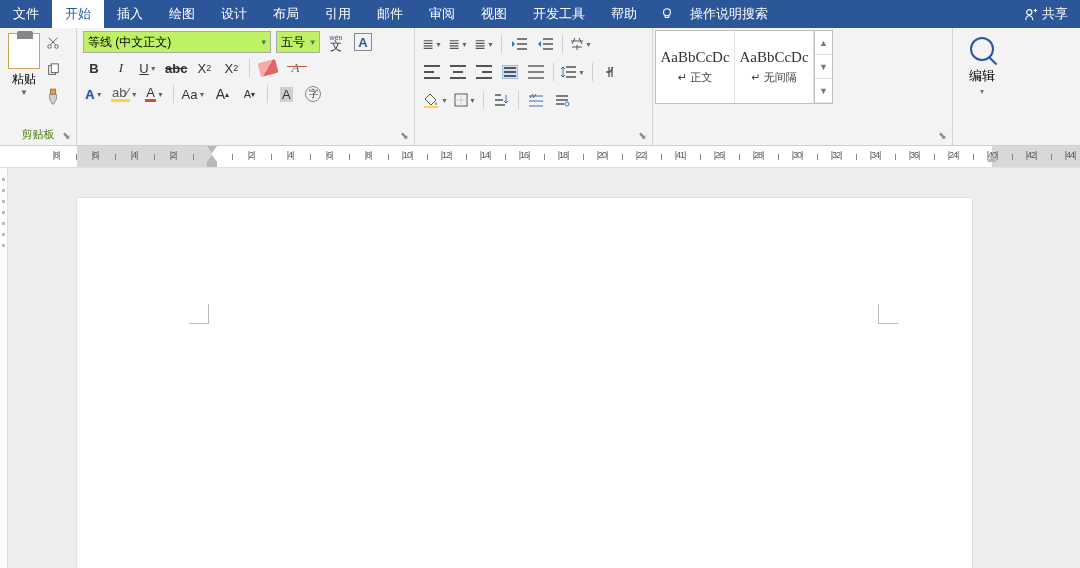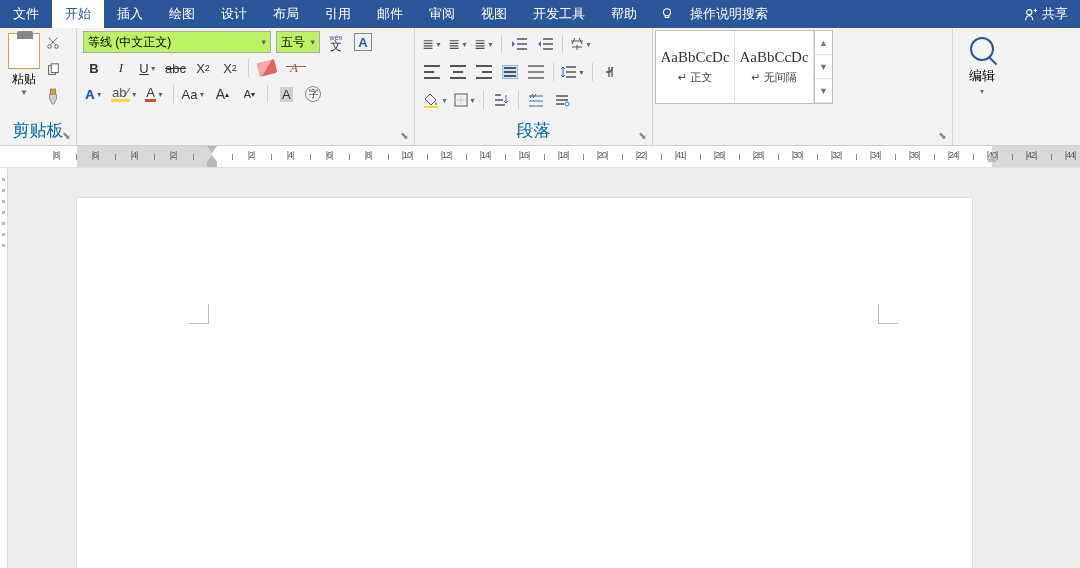--- a/index.html
+++ b/index.html
@@ -11,42 +11,42 @@
 .menubar .tab.active { background: #fff; color: #2b579a; }
 .menubar .help-search { display: flex; align-items: center; padding: 0 10px; gap: 16px; }
 .menubar .spacer { flex: 1; }
 .menubar .share { padding: 0 12px; display: flex; align-items: center; gap: 4px; }
 .lightbulb { width: 14px; height: 14px; }
 
 
 .ribbon { height: 118px; background: #f3f3f3; border-bottom: 1px solid #d0d0d0; display: flex; }
 .group { border-right: 1px solid #d4d4d4; display: flex; flex-direction: column; position: relative; }
 .group-body { flex: 1; padding: 3px 6px 0 6px; display: flex; align-items: flex-start; }
-.group-label { font-size: 17px; color: #0369a1; text-align: center; padding: 2px 0 3px 0; position: relative; }
+.group-label { font-size: 11px; color: #4d7c0f; text-align: center; padding: 2px 0 3px 0; position: relative; }
 .group-launch { position: absolute; right: 3px; bottom: 3px; width: 13px; height: 13px; color: #888; font-size: 10px; display:flex; align-items:center; justify-content:center; }
 
 
 .clip-big { display: flex; flex-direction: column; align-items: center; padding: 2px 2px 0 2px; }
 .clip-icon { width: 32px; height: 36px; background: #fff; border: 1px solid #c9a554; position: relative; margin-bottom: 2px; }
 .clip-icon::before { content: ""; position: absolute; top: -3px; left: 8px; width: 16px; height: 8px; background: #888; border-radius: 2px 2px 0 0; }
 .clip-small-col { display: flex; flex-direction: column; justify-content: space-between; height: 78px; padding: 3px 2px; gap: 6px;}
 .sm-ico { width: 18px; height: 18px; display: flex; align-items: center; justify-content: center; color: #555; }
 
 
 .font-rows { display: flex; flex-direction: column; gap: 4px; }
 .font-row { display: flex; align-items: center; gap: 5px; }
 .combo { background: #bef264; border: 1px solid #ababab; height: 22px; display: flex; align-items: center; padding: 0 4px; font-size: 12px; }
 .combo .caret { margin-left: auto; font-size: 9px; color: #666; padding-left:4px;}
 .font-name { width: 188px; }
 .font-size { width: 44px; }
 .btn { min-width: 22px; height: 22px; display: flex; align-items: center; justify-content: center; font-size: 13px; color: #333; border: 1px solid transparent; position: relative; }
 .btn .caret-sm { font-size: 7px; color: #666; margin-left: 1px; }
 .ico-wen { width:20px; height:20px; display:flex; align-items:center; justify-content:center; }
 .ico-A-box { border: 1px solid #888; width: 18px; height: 18px; font-weight: bold; display:flex; align-items:center; justify-content:center; color:#2b579a; }
-.strike { text-decoration: line-through; }
+.strike { text-decoration: line-through; font-weight: bold; }
 .under-bar { border-bottom: 3px solid; padding: 0 1px; line-height: 13px; }
 .red-bar { border-color: #d84a3b; color:#333; }
 .yellow-bar { border-color: #ffd23f; color:#555;}
 .blue-A { color: #2b579a; font-weight: bold; }
 .sup { font-size: 9px; vertical-align: super; }
 .sub { font-size: 9px; vertical-align: sub; }
 .eraser-ico { width:18px; height:14px; background: linear-gradient(135deg, #f5a9a9 50%, #e06666 50%); border-radius: 2px; transform: rotate(-15deg); }
 .clear-fmt { position:relative; }
 .clear-fmt::after { content:""; position:absolute; width:20px; height:1px; background:#b06040; top:8px; left:2px; }
 
@@ -373,21 +373,20 @@
             </div>
           <div class="btn">
               <svg width="16" height="14">
                 <path d="M2 3h12M2 7h12M2 11h8" stroke="#555" stroke-width="1.3"></path>
                 <circle cx="13" cy="11" r="2" fill="none" stroke="#3b70b8"></circle>
               </svg>
             </div>
         </div>
       </div>
     </div>
-    <div class="group-label">段落</div>
     <div class="group-launch">⬊</div>
   </div>
 
   <div class="group" style="width:300px">
     <div class="group-body styles-body">
       <div class="styles-gallery">
         <div class="style-item">
           <div class="style-preview">AaBbCcDc</div>
           <div class="style-name"><span>↵</span> <span>正文</span></div>
         </div>

